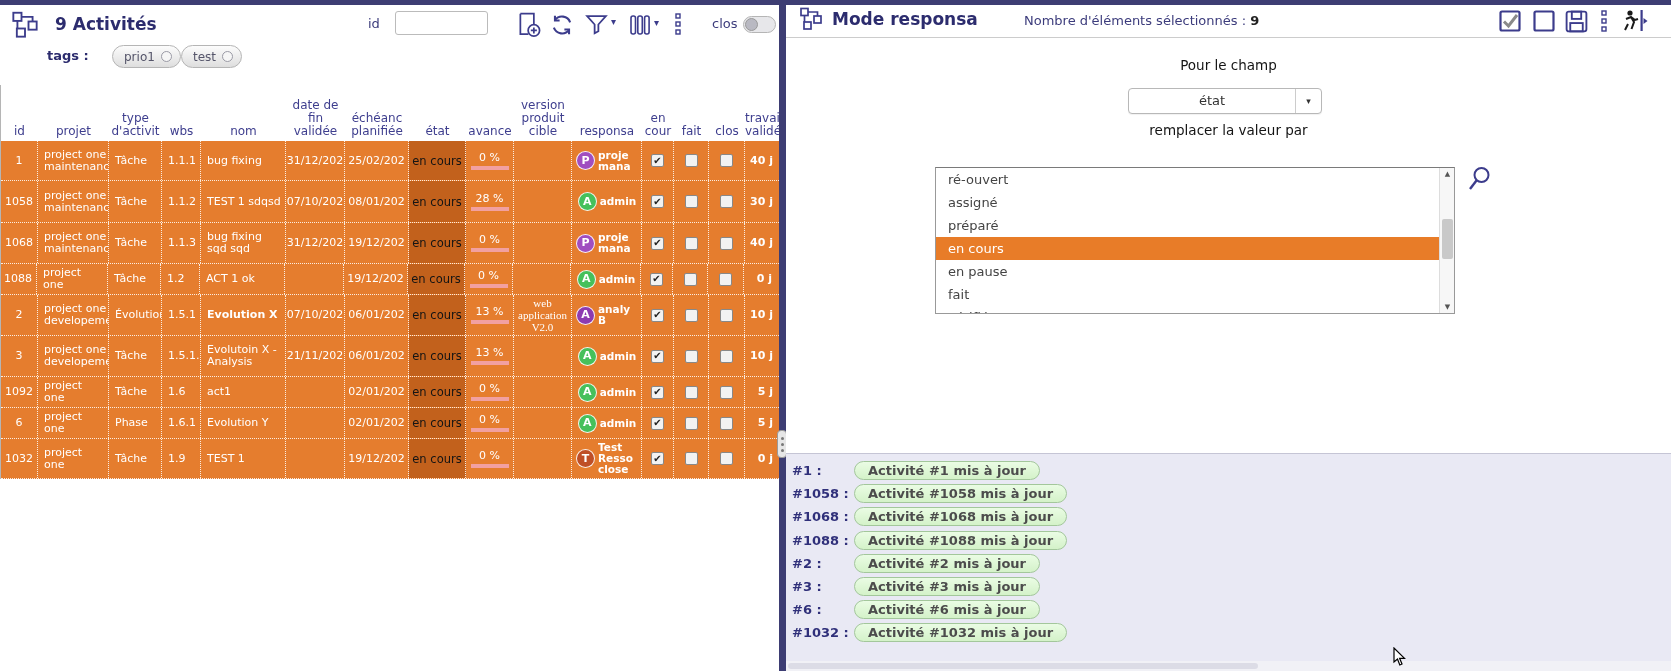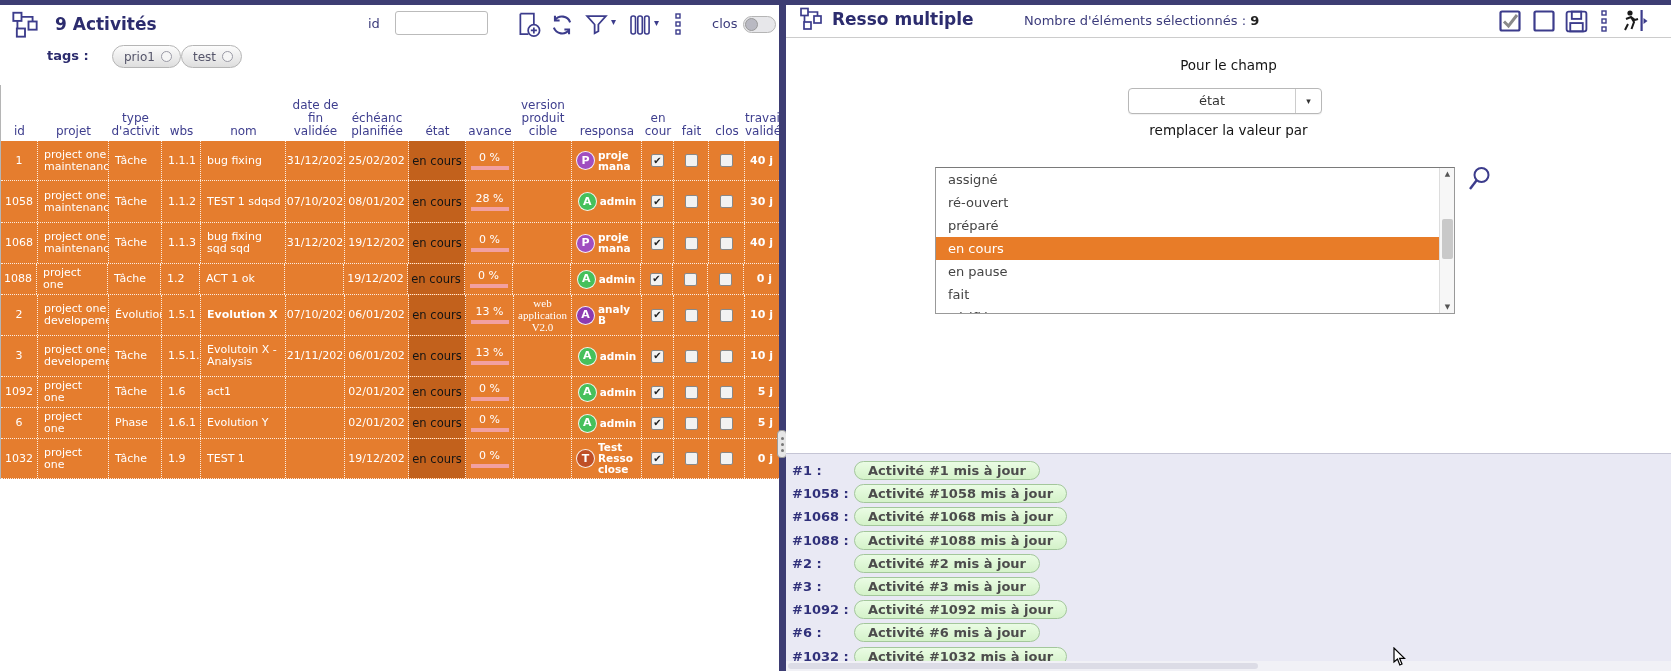--- a/index.html
+++ b/index.html
@@ -460,21 +460,21 @@
 <div class="panel" id="right-panel">
   <div class="rp-header">
     <span class="abs hicon" style="left:13px;top:2px;">
       <svg width="24" height="24" viewBox="0 0 24 24" fill="none" stroke="#3c3c8c" stroke-width="1.7">
         <rect x="2" y="1.5" width="7" height="7"></rect>
           <rect x="15" y="9" width="7" height="7"></rect>
           <rect x="5" y="15" width="7" height="7"></rect>
         <path d="M9 5h9.5v4M5.5 8.5V15"></path>
       </svg>
     </span>
-    <span class="abs ptitle" style="left:46px;top:4px;">Resso multiple</span>
+    <span class="abs ptitle" style="left:46px;top:4px;">Mode responsa</span>
     <span class="abs" style="left:238px;top:8px;font-size:13px;color:#3c3c7c;">
       <span>Nombre d'éléments sélectionnés :</span>
       <b style="color:#222;">9</b>
     </span>
     <span class="abs iconbtn" style="left:712px;top:4px;">
       <svg width="24" height="24" viewBox="0 0 24 24" fill="none">
         <rect x="2.5" y="2.5" width="19" height="19" rx="1.5" stroke="#3c3c8c" stroke-width="2.2"></rect>
         <path d="M6 12.5l4.5 4.5L19 6" stroke="#8a8a8a" stroke-width="3" fill="none"></path>
       </svg>
     </span>
@@ -509,22 +509,22 @@
 
   <div class="form-label" style="top:52px;">Pour le champ</div>
   <div class="dd">
     <span class="dd-value">état</span>
     <span class="dd-btn">▾</span>
   </div>
   <div class="form-label" style="top:117px;">remplacer la valeur par</div>
 
   <div id="listbox">
     <div id="listbox-options">
+        <div class="option">ré-ouvert</div>
         <div class="option">assigné</div>
-        <div class="option">ré-ouvert</div>
         <div class="option">préparé</div>
         <div class="option selected">en cours</div>
         <div class="option">en pause</div>
         <div class="option">fait</div>
         <div class="option">vérifié</div>
       </div>
     <div id="lb-scroll">
       <span class="sb-arrow" style="top:0;">▲</span>
       <span class="sb-arrow" style="bottom:0;">▼</span>
       <span id="lb-thumb"></span>
@@ -558,24 +558,20 @@
         </div>
         <div class="rrow">
           <span class="rlabel">#2 :</span>
           <span class="rpill">Activité #2 mis à jour</span>
         </div>
         <div class="rrow">
           <span class="rlabel">#3 :</span>
           <span class="rpill">Activité #3 mis à jour</span>
         </div>
         <div class="rrow">
-          <span class="rlabel">#1092 :</span>
-          <span class="rpill">Activité #1092 mis à jour</span>
-        </div>
-        <div class="rrow">
           <span class="rlabel">#6 :</span>
           <span class="rpill">Activité #6 mis à jour</span>
         </div>
         <div class="rrow">
           <span class="rlabel">#1032 :</span>
           <span class="rpill">Activité #1032 mis à jour</span>
         </div>
       </div>
     <div id="hscroll">
         <span class="thumb"></span>

